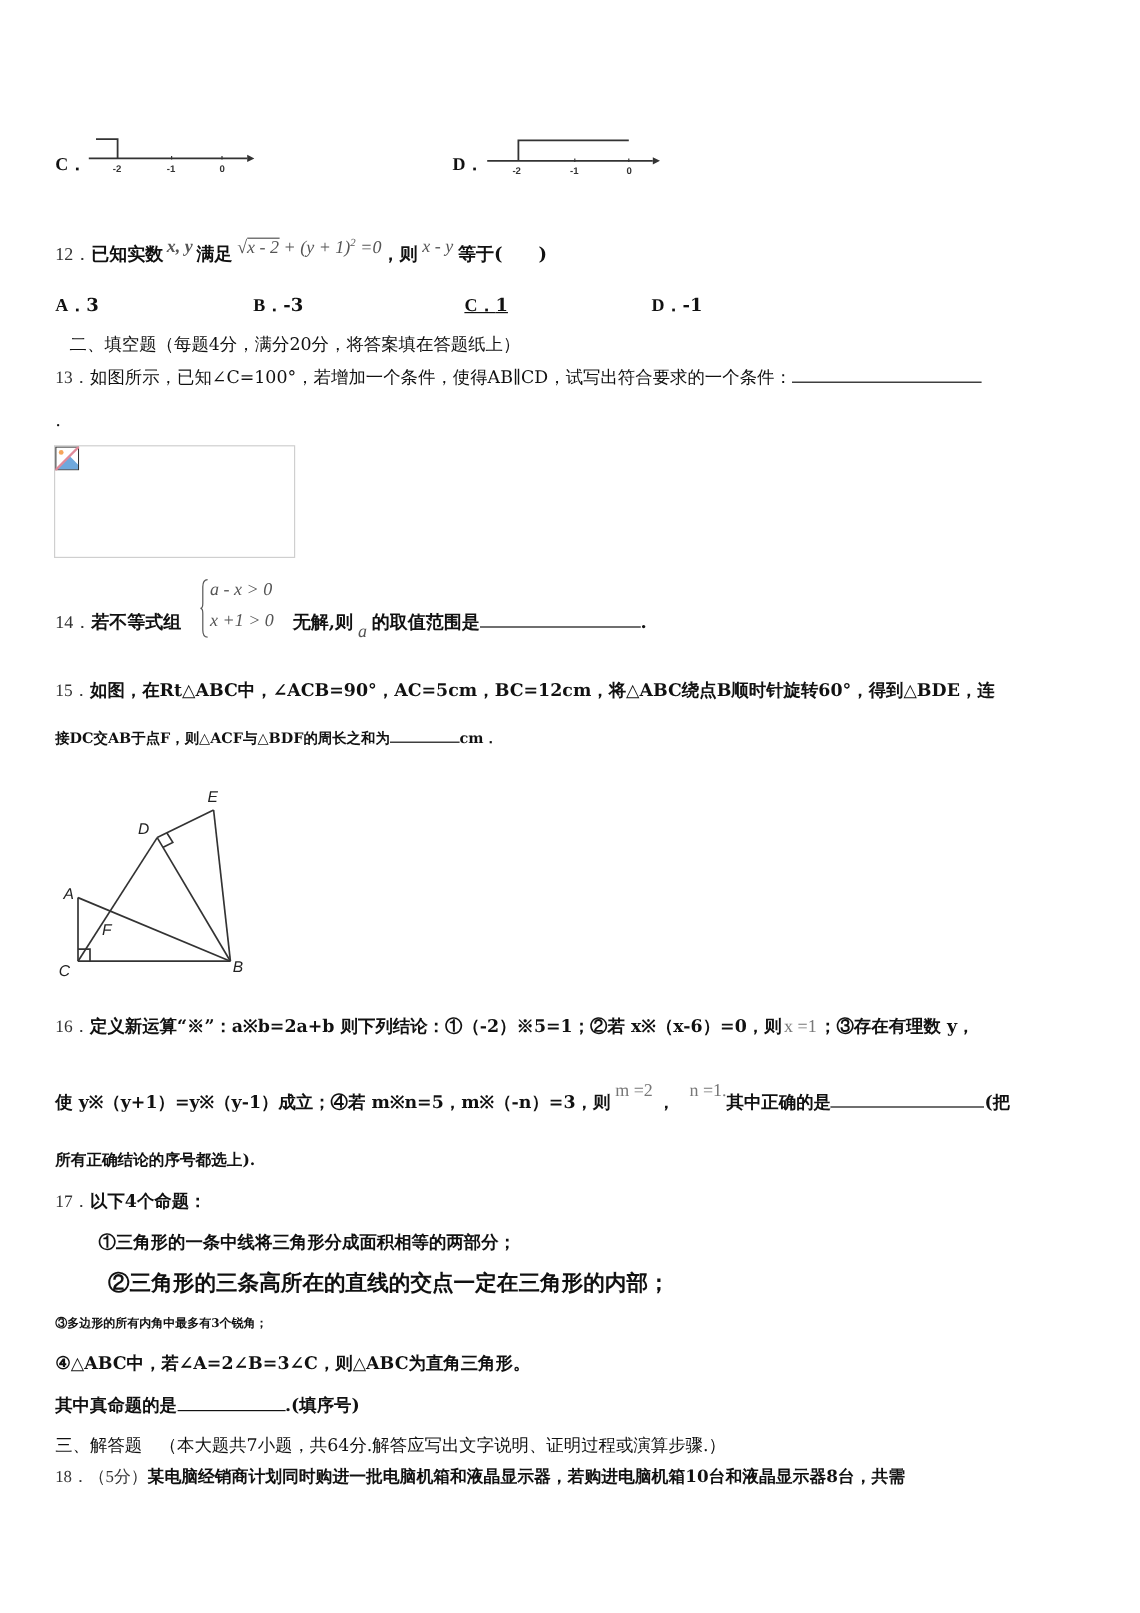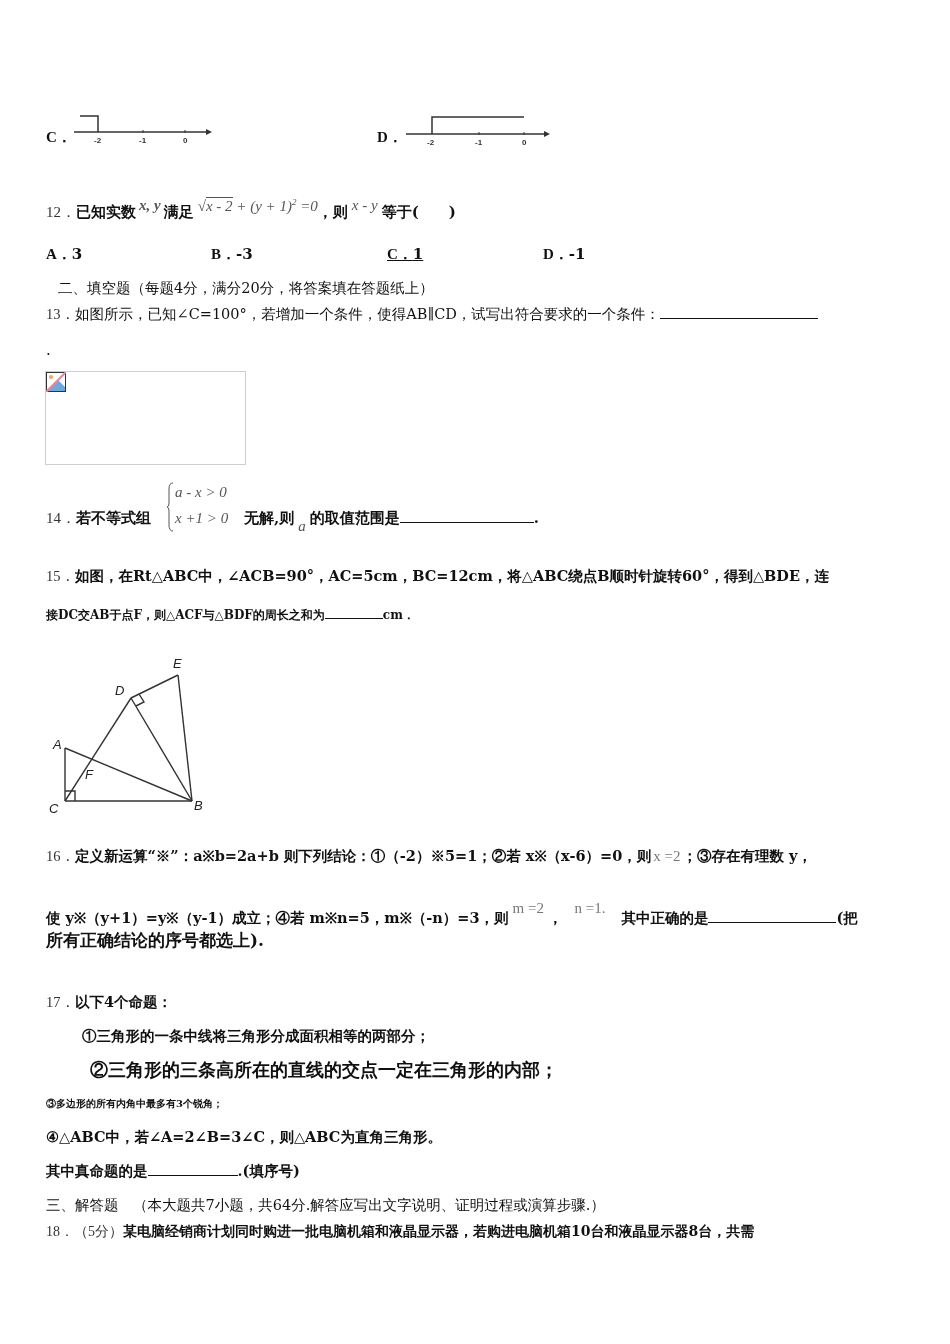--- a/index.html
+++ b/index.html
@@ -113,26 +113,26 @@
     <text x="9" y="101">A</text>
     <text x="150" y="162">B</text>
     <text x="5" y="165">C</text>
     <text x="71" y="47">D</text>
     <text x="129" y="20">E</text>
     <text x="41" y="131">F</text>
   </g>
 </svg>
 
 <div class="abs txt b" style="left:46px; top:846px; font-size:14.5px;">
-  <span class="num">16．</span><span>定义新运算“※”：a※b=2a+b 则下列结论：①（-2）※5=1；②若 x※（x-6）=0，则</span><span class="mathup" style="font-weight:normal; color:#777; margin:0 2px;">x =2</span><span>；③存在有理数 y，</span>
+  <span class="num">16．</span><span>定义新运算“※”：a※b=2a+b 则下列结论：①（-2）※5=1；②若 x※（x-6）=0，则</span><span class="mathup" style="font-weight:normal; color:#777; margin:0 2px;">x =1</span><span>；③存在有理数 y，</span>
 </div>
 <div class="abs txt b" style="left:46px; top:908px; font-size:14.5px;">
-  <span>使 y※（y+1）=y※（y-1）成立；④若 m※n=5，m※（-n）=3，则</span><span class="mathup" style="position:relative; top:-10px; font-weight:normal; color:#777; margin:0 4px;">m =2</span><span>，</span><span class="mathup" style="position:relative; top:-10px; font-weight:normal; color:#777; margin:0 16px 0 12px;">n =1.</span><span>其中正确的是</span><span class="blank" style="width:128px;"></span><span>(把</span>
+  <span>使 y※（y+1）=y※（y-1）成立；④若 m※n=5，m※（-n）=3，则</span><span class="mathup" style="position:relative; top:-10px; font-weight:normal; color:#777; margin:0 4px;">m =2</span><span>，</span><span class="mathup" style="position:relative; top:-10px; font-weight:normal; color:#777; margin:0 0 0 12px;">n =1.</span><span>其中正确的是</span><span class="blank" style="width:128px;"></span><span>(把</span>
 </div>
-<div class="abs txt b" style="left:46px; top:930px; font-size:17px;">所有正确结论的序号都选上).</div>
+<div class="abs txt b" style="left:46px; top:958px; font-size:13px;">所有正确结论的序号都选上).</div>
 
 <div class="abs txt b" style="left:46px; top:992px; font-size:14.5px;">
   <span class="num">17．</span><span>以下4个命题：</span>
 </div>
 <div class="abs txt b" style="left:46px; top:1026px; font-size:14.5px;margin-left:36px;">①三角形的一条中线将三角形分成面积相等的两部分；</div>
 <div class="abs txt b" style="left:46px; top:1060px; font-size:18px;margin-left:44px;">②三角形的三条高所在的直线的交点一定在三角形的内部；</div>
 <div class="abs txt b" style="left:46px; top:1094px; font-size:10px;">③多边形的所有内角中最多有3个锐角；</div>
 <div class="abs txt b" style="left:46px; top:1127px; font-size:14.5px;">④△ABC中，若∠A=2∠B=3∠C，则△ABC为直角三角形。</div>
 <div class="abs txt b" style="left:46px; top:1161px; font-size:14.5px;">
   <span>其中真命题的是</span><span class="blank" style="width:90px;"></span><span>.(填序号)</span>

